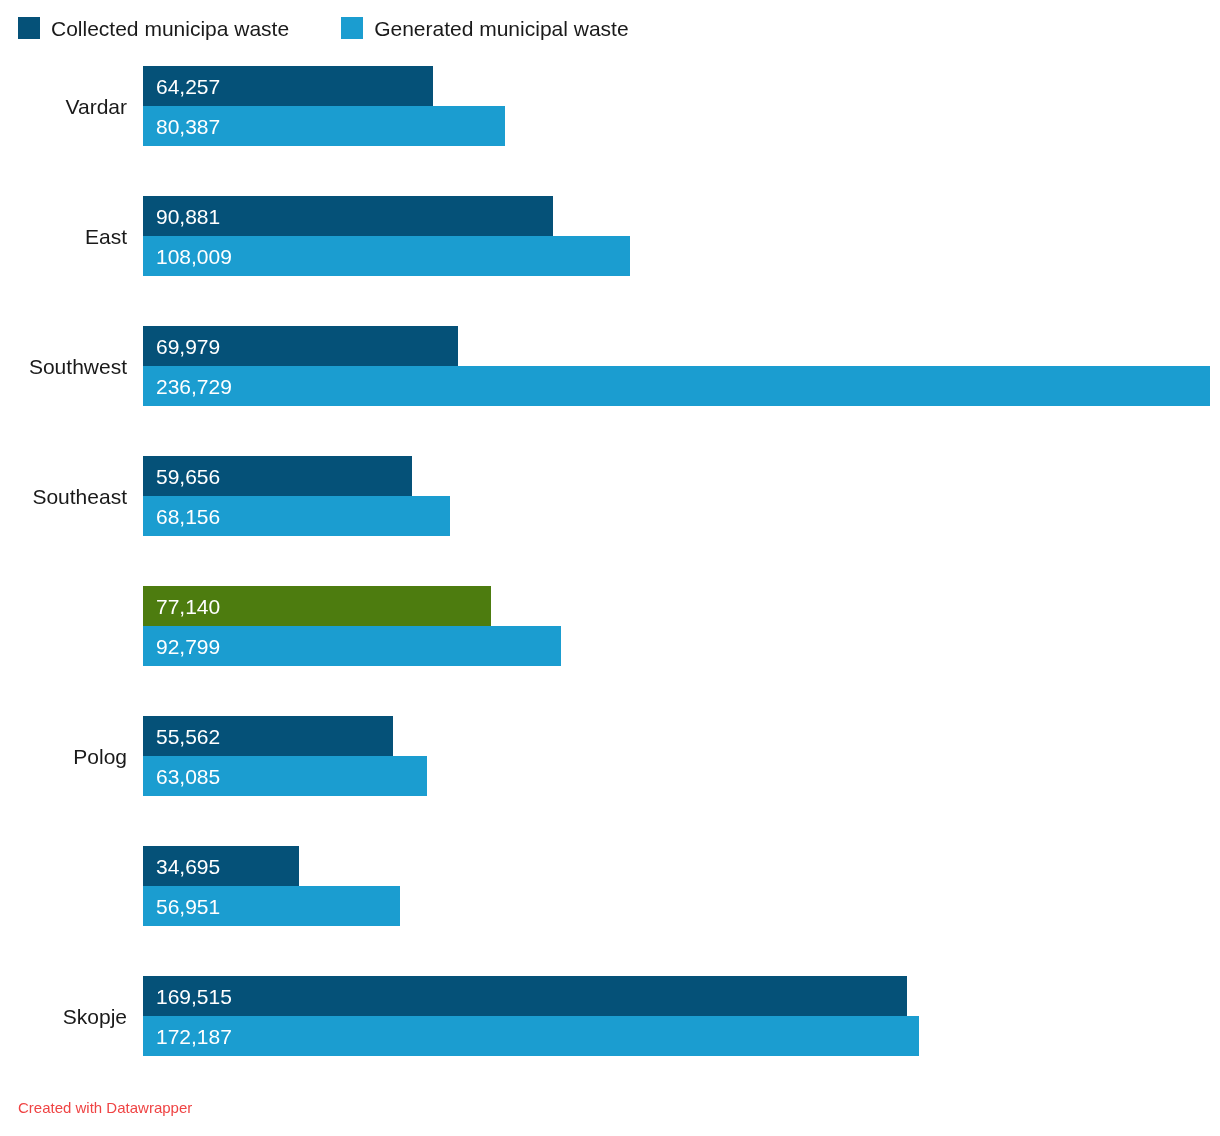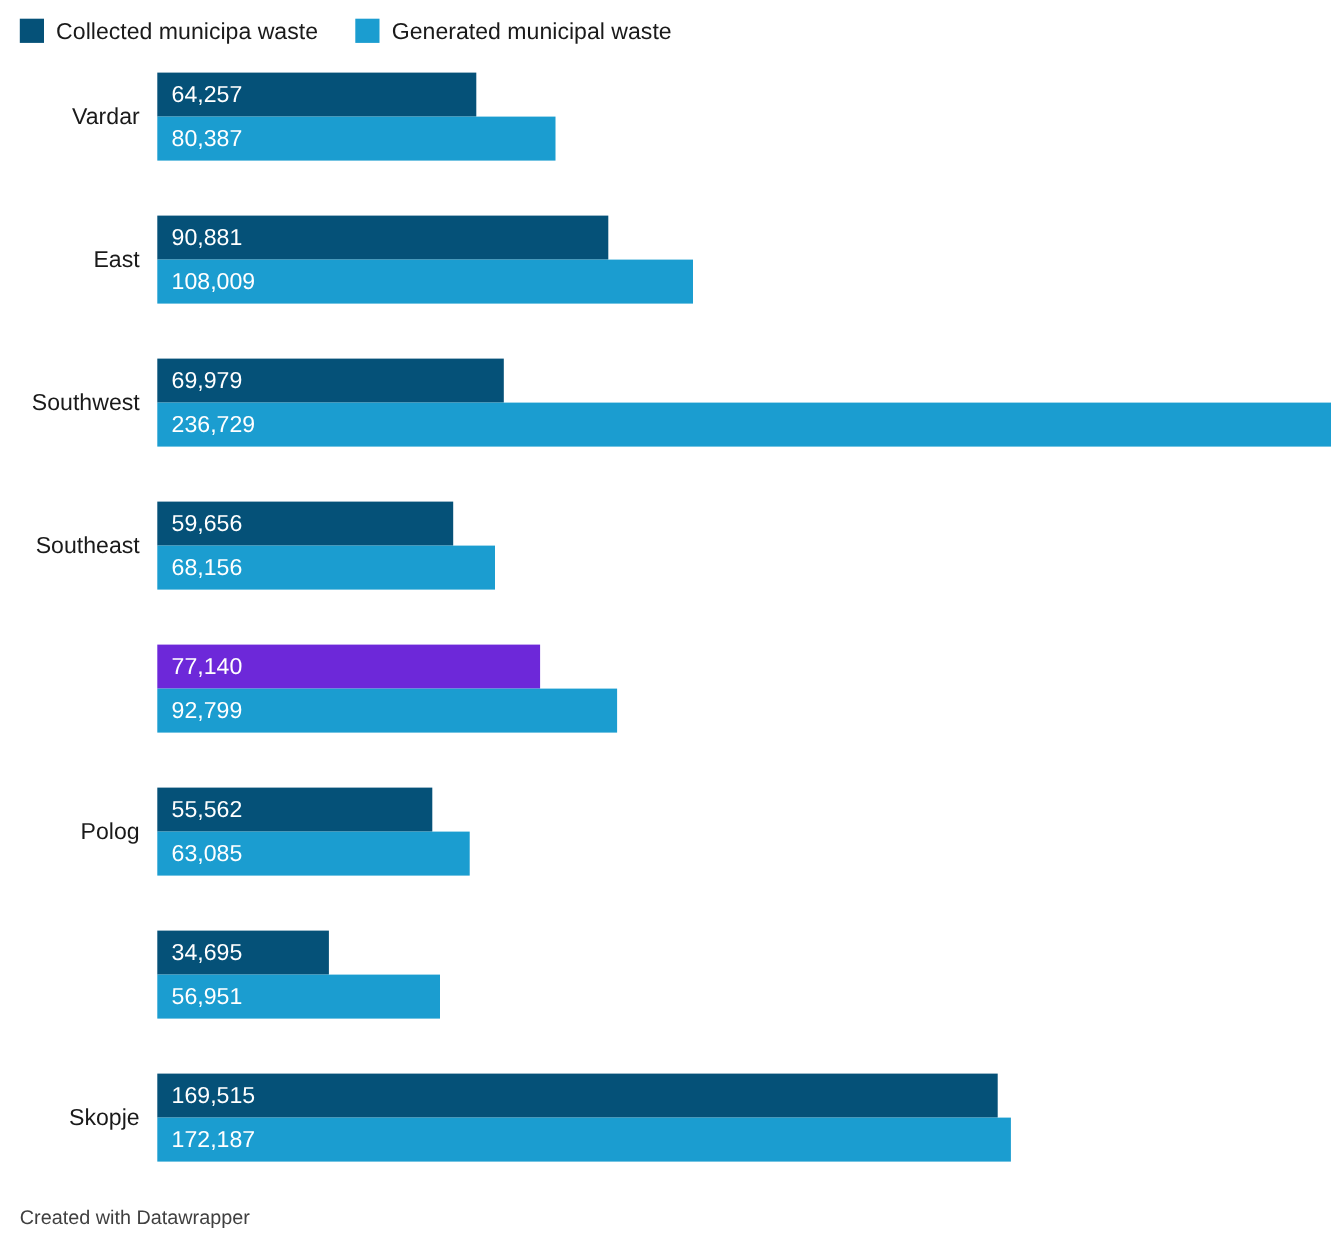--- a/index.html
+++ b/index.html
@@ -17,21 +17,21 @@
   }
 
   
   #legend {
     position: absolute;
     left: 18px;
     top: 12px;
     height: 32px;
     display: flex;
     align-items: center;
-    gap: 34px;
+    gap: 52px;
   }
   .legend-item {
     display: flex;
     align-items: center;
     gap: 11px;
   }
   .legend-swatch {
     width: 22px;
     height: 22px;
     flex: 0 0 auto;
@@ -94,23 +94,23 @@
     line-height: 21px;
     color: #ffffff;
     white-space: nowrap;
   }
 
   
   #footer {
     position: absolute;
     left: 18px;
     top: 1098px;
-    font-size: 18px;
+    font-size: 15px;
     line-height: 19px;
-    color: #404040;
+    color: #ef4444;
     white-space: nowrap;
   }
 </style>
 </head>
 <body>
 
 <div id="legend">
     <div class="legend-item">
       <span class="legend-swatch" style="background: rgb(5, 81, 120);"></span>
       <span class="legend-label">Collected municipa waste</span>
@@ -161,21 +161,21 @@
         <div class="bar collected" style="background: rgb(5, 81, 120); width: 269px;">
           <span class="bar-value">59,656</span>
         </div>
         <div class="bar generated" style="background: rgb(27, 157, 208); width: 307px;">
           <span class="bar-value">68,156</span>
         </div>
       </div>
     </div>
     <div class="group" style="top: 530px;">
       <div class="bars">
-        <div class="bar collected" style="background: #6d28d9; width: 348px;">
+        <div class="bar collected" style="background: #4d7c0f; width: 348px;">
           <span class="bar-value">77,140</span>
         </div>
         <div class="bar generated" style="background: rgb(27, 157, 208); width: 418px;">
           <span class="bar-value">92,799</span>
         </div>
       </div>
     </div>
     <div class="group" style="top: 660px;">
       <div class="group-label">Polog</div>
       <div class="bars">

